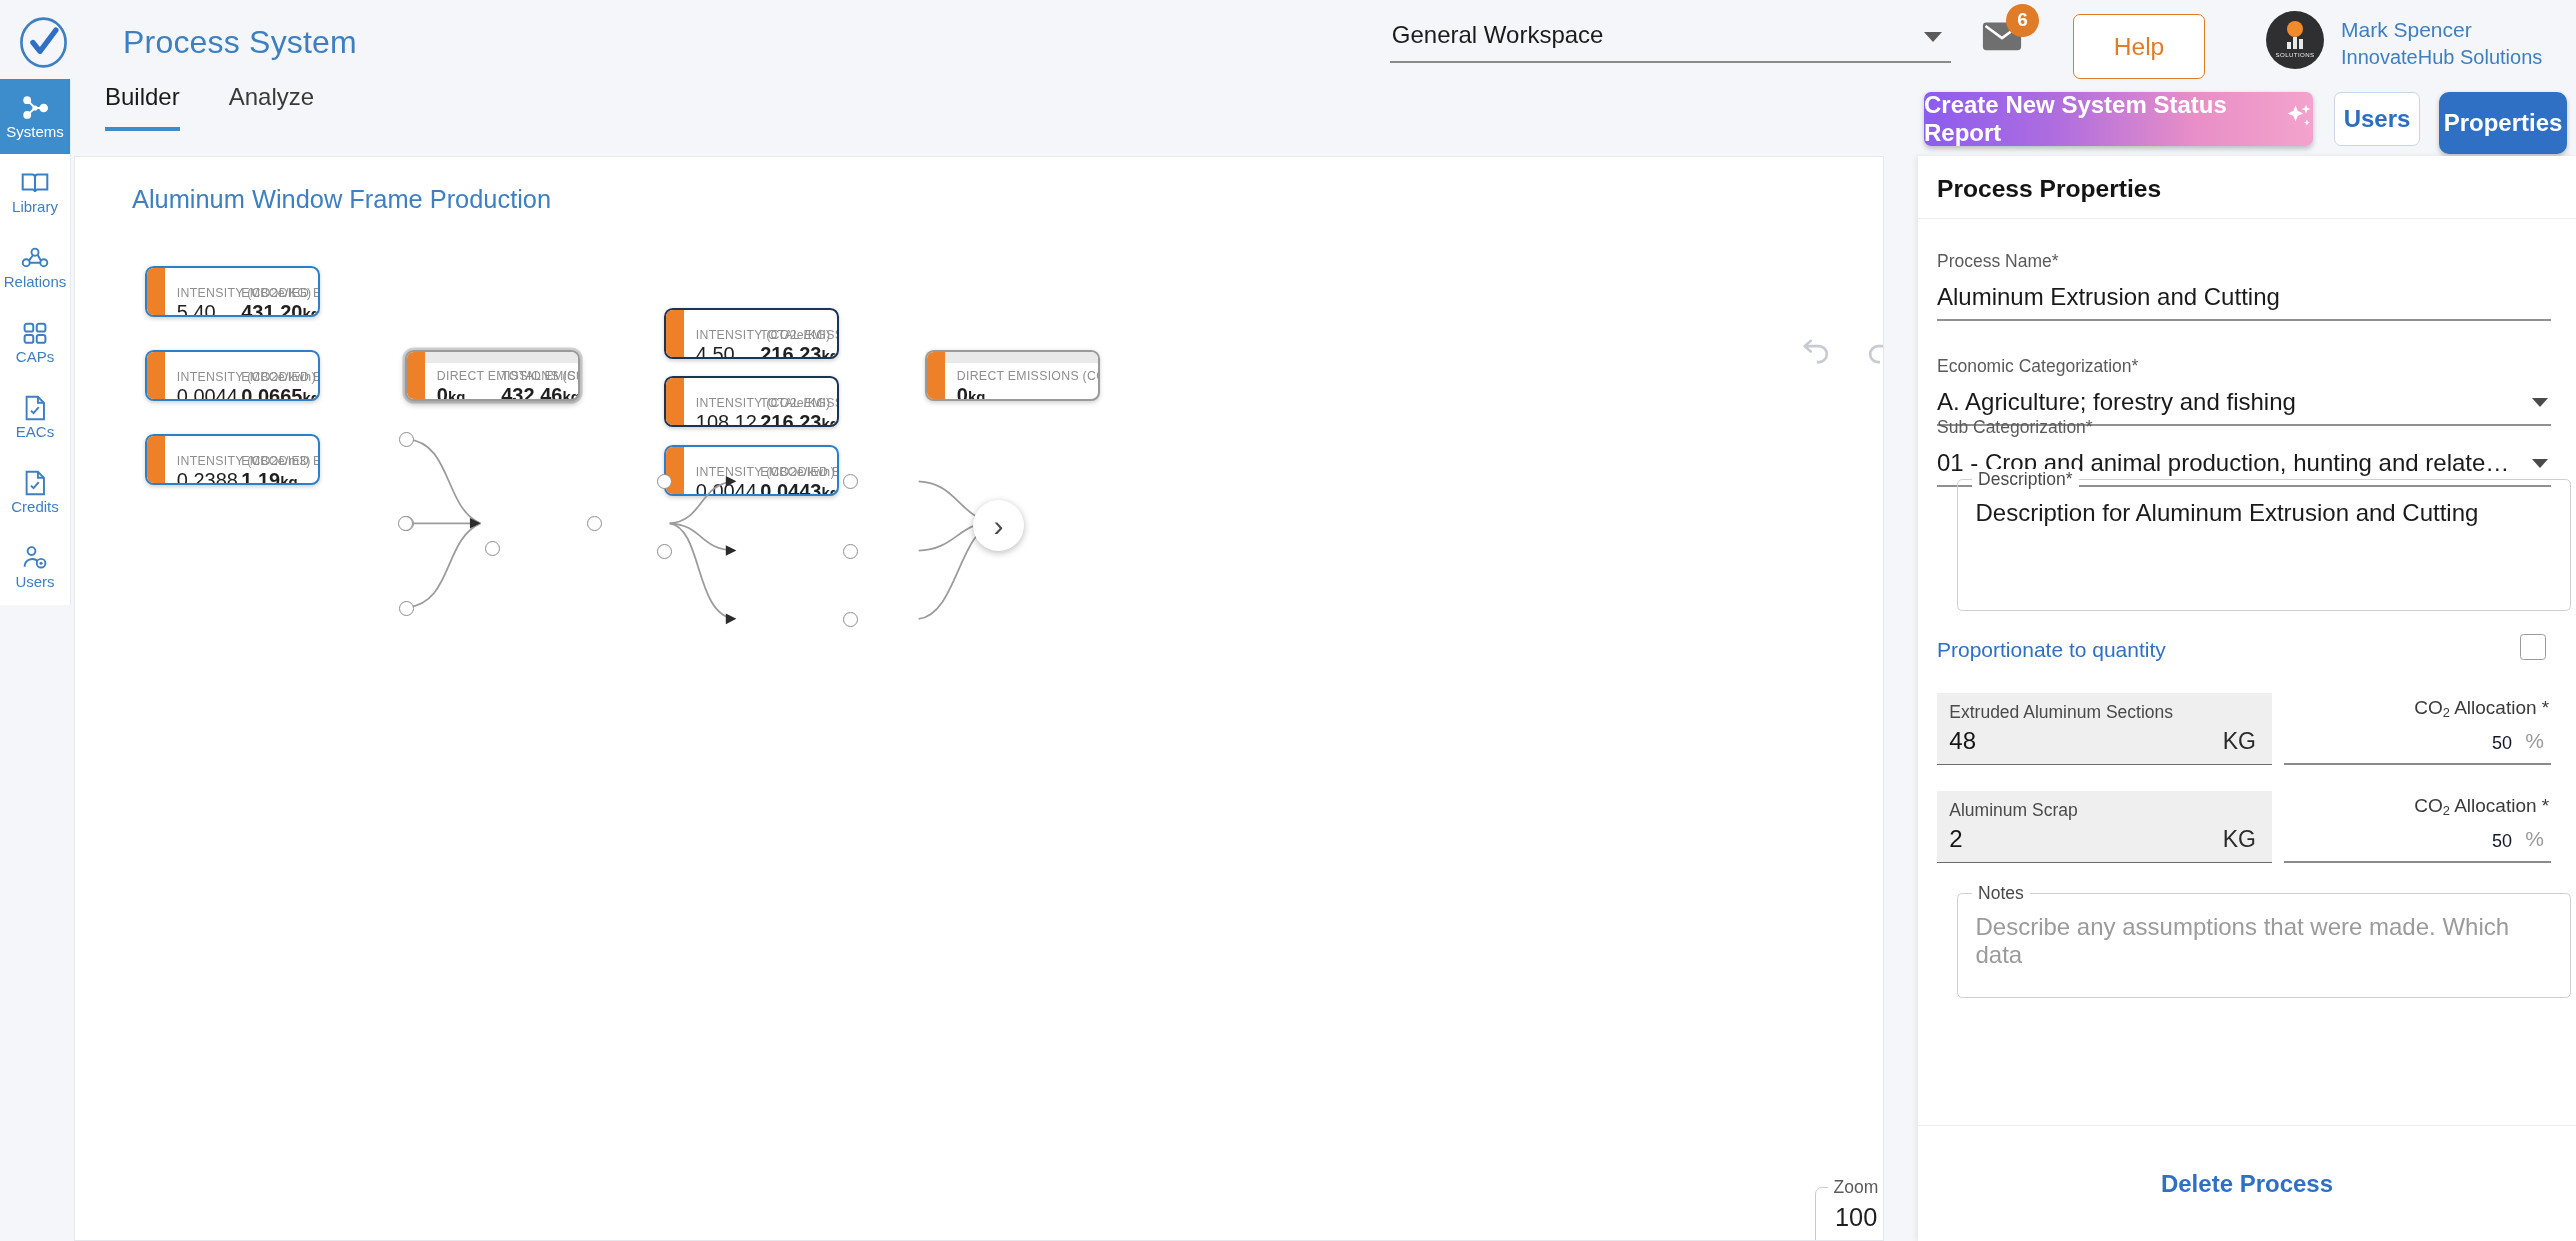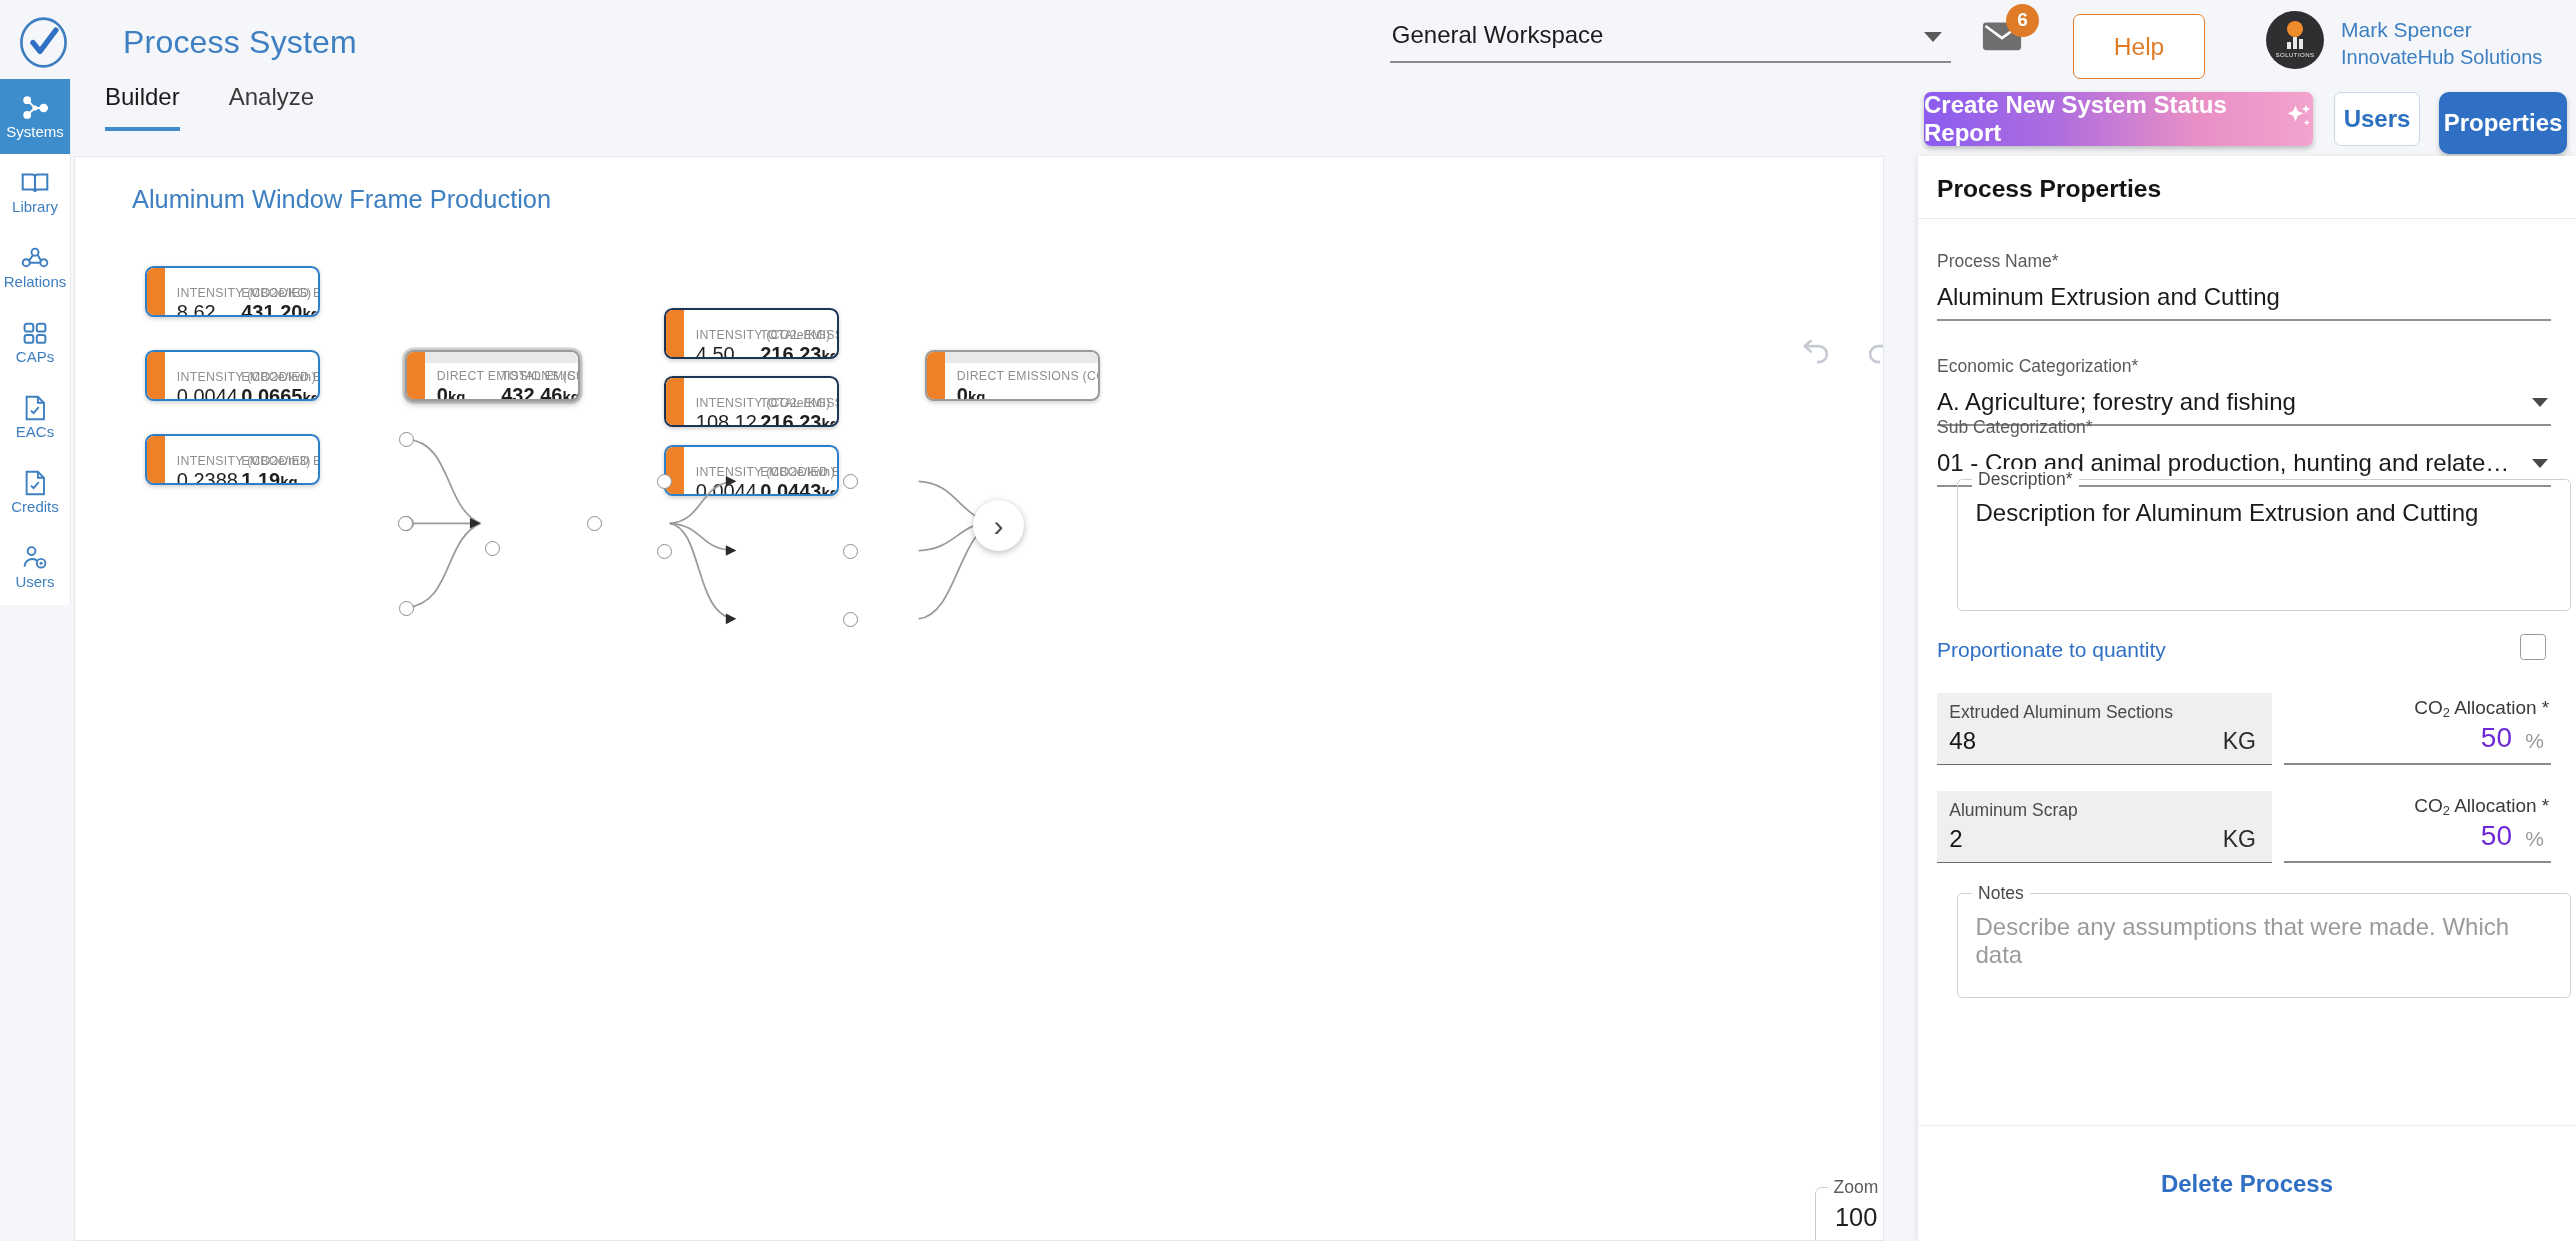--- a/index.html
+++ b/index.html
@@ -203,21 +203,21 @@
 
   .alloc { position:absolute; left:19px; width:614px; height:72px; display:flex; gap:12.3px;}
   .alloc .qty {
     width:335px; background:#efefef; border-bottom:1.8px solid #6b6b6b; position:relative;
   }
   .alloc .qty .qn { position:absolute; left:12.3px; top:8.8px; font-size:17.5px; color:#4a4a4a;}
   .alloc .qty .qv { position:absolute; left:12.3px; bottom:8.8px; font-size:24px; color:#161616;}
   .alloc .qty .qu { position:absolute; right:16px; bottom:8.8px; font-size:23px; color:#2a2a2a;}
   .alloc .pct { flex:1; position:relative; border-bottom:2.6px solid #8a8a8a;}
   .alloc .pct .pn { position:absolute; right:1.8px; top:3.5px; font-size:19px; color:#3a3a3a;}
-  .alloc .pct .pv { position:absolute; right:39px; bottom:8.8px; font-size:28px; color:#6d28d9;}
+  .alloc .pct .pv { position:absolute; right:39px; bottom:8.8px; font-size:18px; color:#0f172a;}
   .alloc .pct .pu { position:absolute; right:7px; bottom:10.5px; font-size:21px; color:#9a9a9a;}
   .sub { font-size:.68em; vertical-align:-.22em; }
 
   .panel-foot {
     position:absolute; left:0; bottom:0; width:658px; height:116px; background:#fff;
     border-top:0.9px solid #ededed;
     display:flex; align-items:center; justify-content:center;
   }
   .panel-foot span { font-size:24px; color:#2f6fc4; font-weight:700; cursor:pointer;}
 </style>
@@ -396,21 +396,21 @@
     </svg>
 
     <div class="node input" style="left:70px;top:109px;width:175px;height:51px">
       <div class="stripe"></div>
       <div class="body">
         <div class="nm">Aluminum Ingots 6061</div>
         <div class="sep"></div>
         <div class="metrics">
           <div class="m">
             <div class="k">INTENSITY (CO2e/KG)</div>
-            <div class="v">8.62</div>
+            <div class="v">5.40</div>
           </div>
           <div class="m right">
             <div class="k">EMBODIED EMISSIONS (CO2e)</div>
             <div class="v"><span>431.20</span><span style="font-size:15px">kg</span></div>
           </div>
         </div>
       </div>
     </div>
     <div class="port" style="left:324px;top:275px"></div>
 

